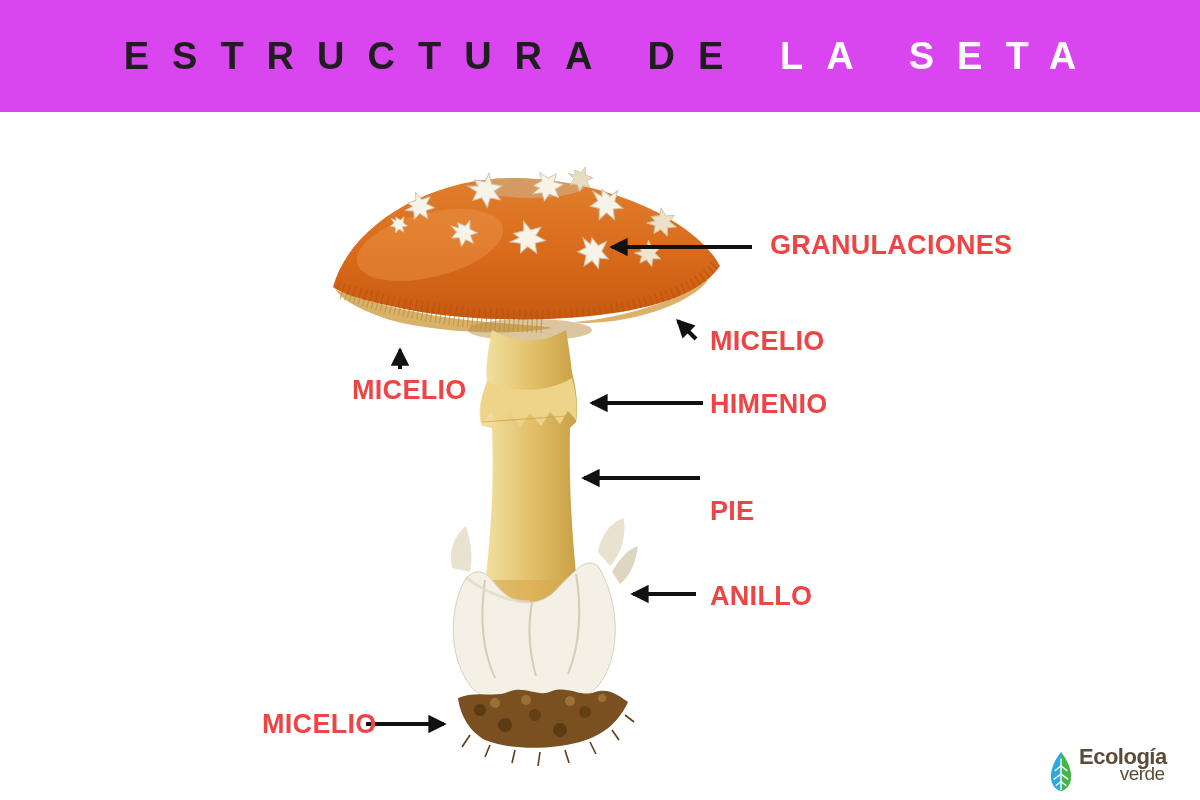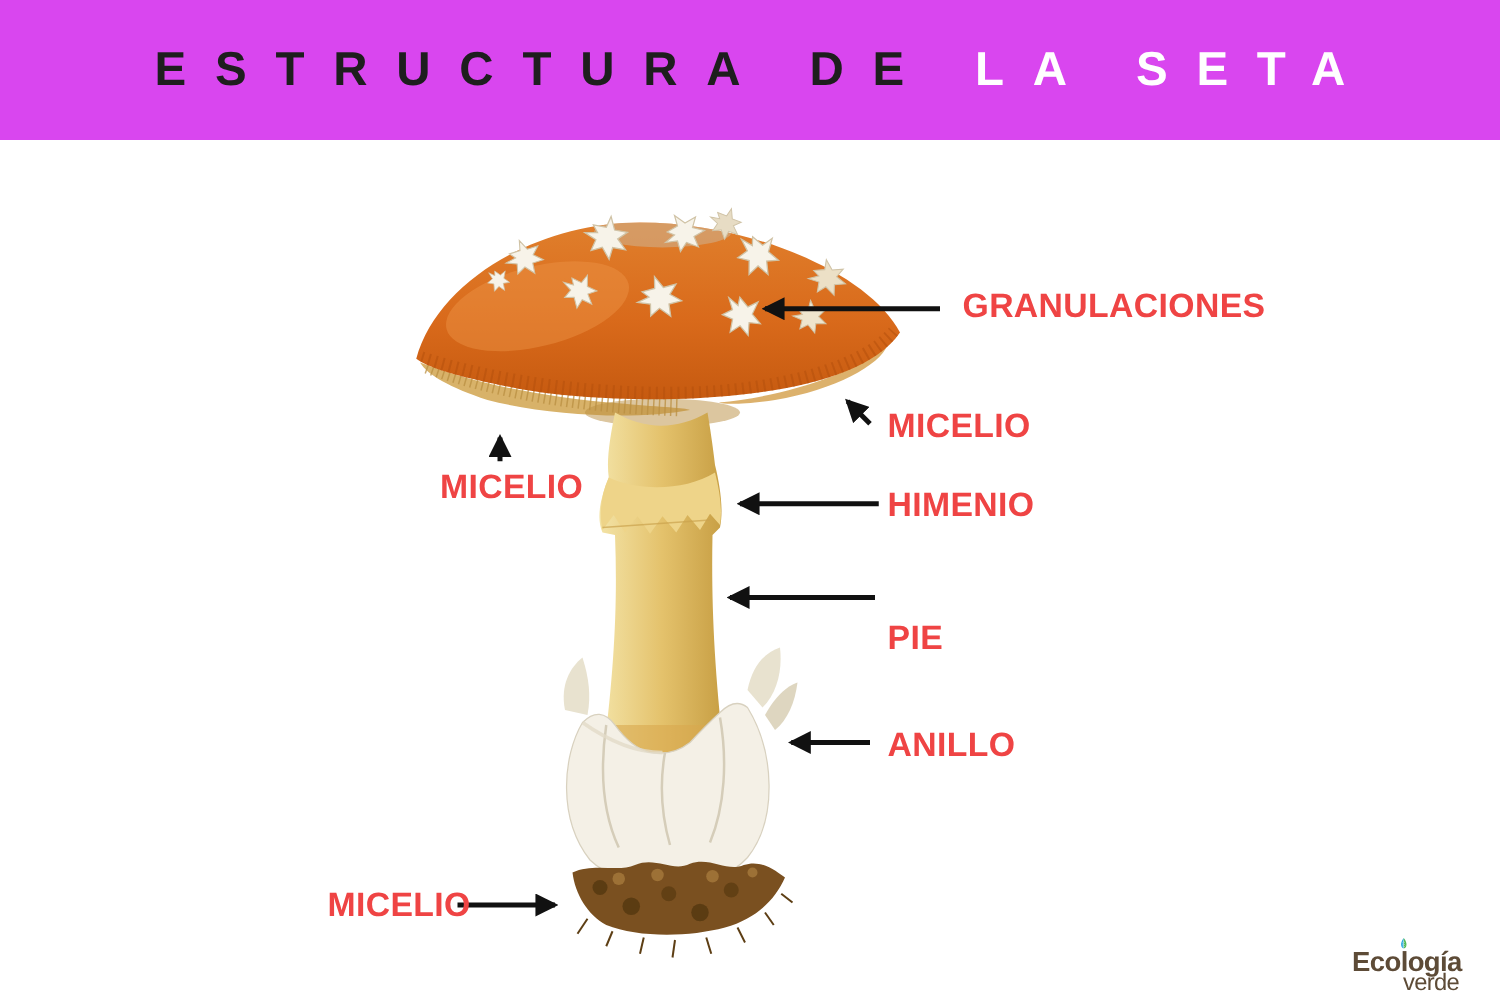--- a/index.html
+++ b/index.html
@@ -28,21 +28,21 @@
   #lbl-sombrero{left:710px;top:341px;}
   #lbl-himenio{left:352px;top:390px;}
   #lbl-anillo{left:710px;top:404px;}
   #lbl-pie{left:710px;top:511px;}
   #lbl-volva{left:710px;top:596px;}
   #lbl-micelio{left:262px;top:724px;}
   .mushroom-svg{position:absolute;left:280px;top:150px;}
   .arrows-svg{position:absolute;left:0;top:0;pointer-events:none;}
   .logo{
     position:absolute;left:1048px;top:746px;width:150px;height:50px;
-    display:flex;align-items:center;flex-direction:column;
+    display:flex;align-items:flex-start;
   }
   .logo-leaf{margin-top:4px;}
   .logo-text{margin-left:5px;line-height:1;color:#5d4b37;}
   .logo-name{font-size:22px;font-weight:700;letter-spacing:-0.5px;}
   .logo-sub{font-size:19px;font-weight:400;text-align:right;margin-top:-4px;padding-right:2px;letter-spacing:-0.5px;}
 </style>
 </head>
 <body>
 
 <div class="header">

